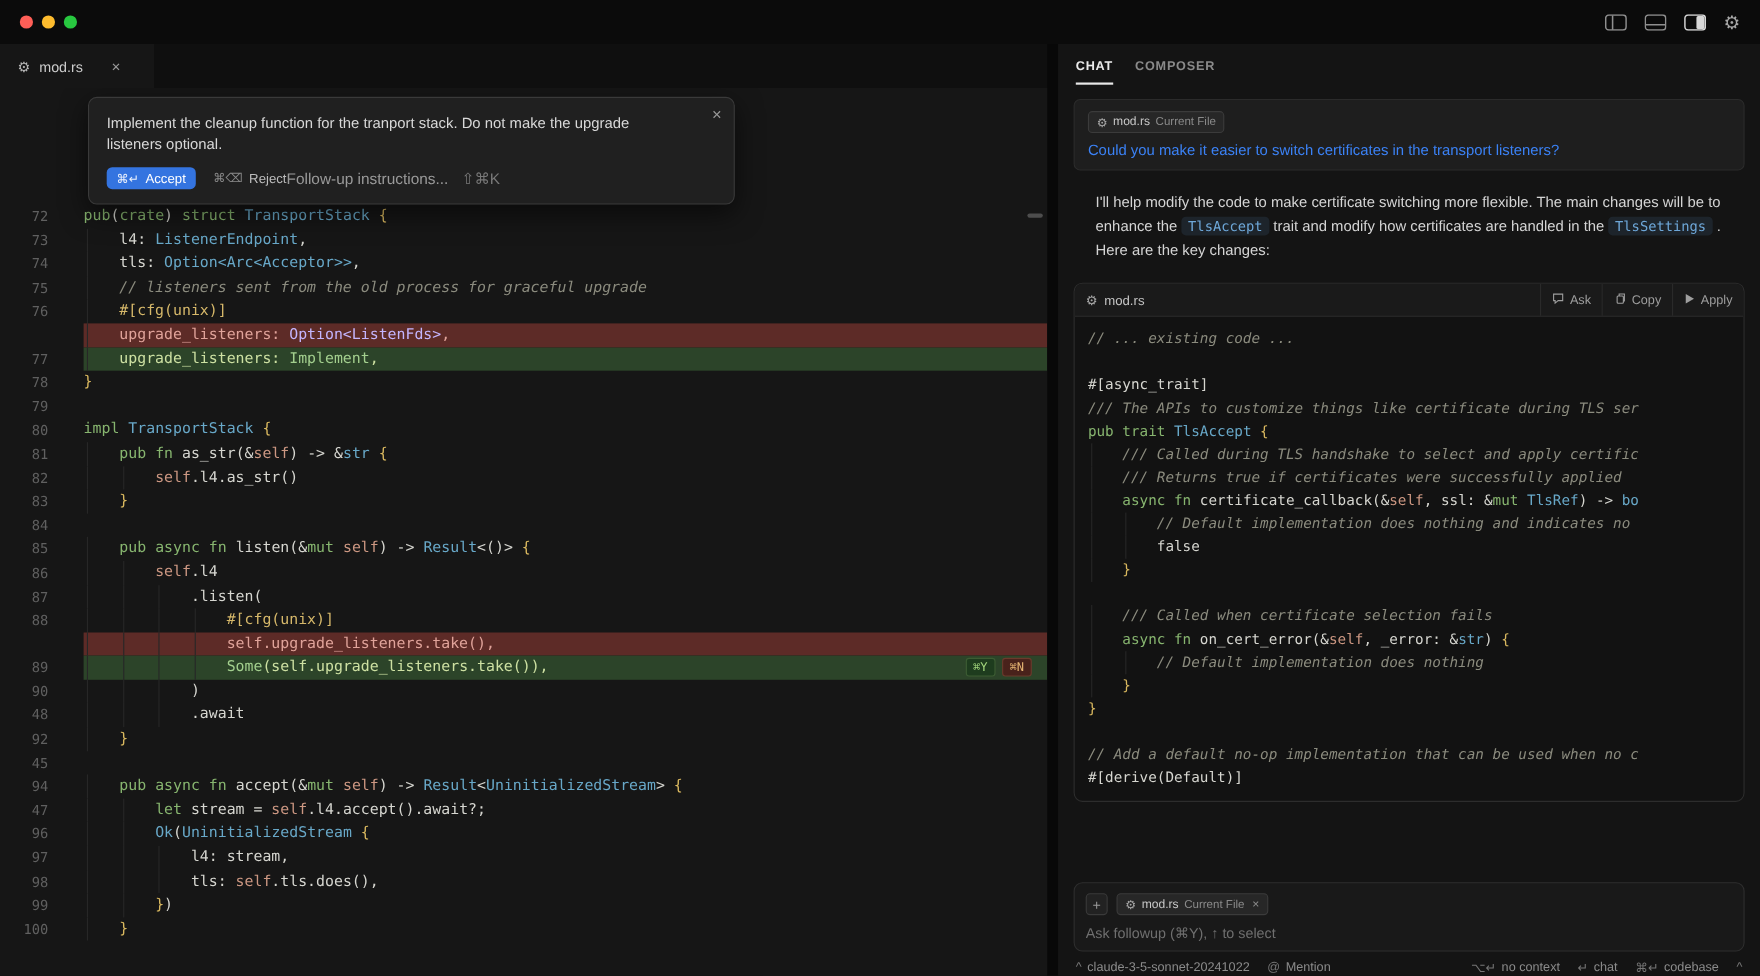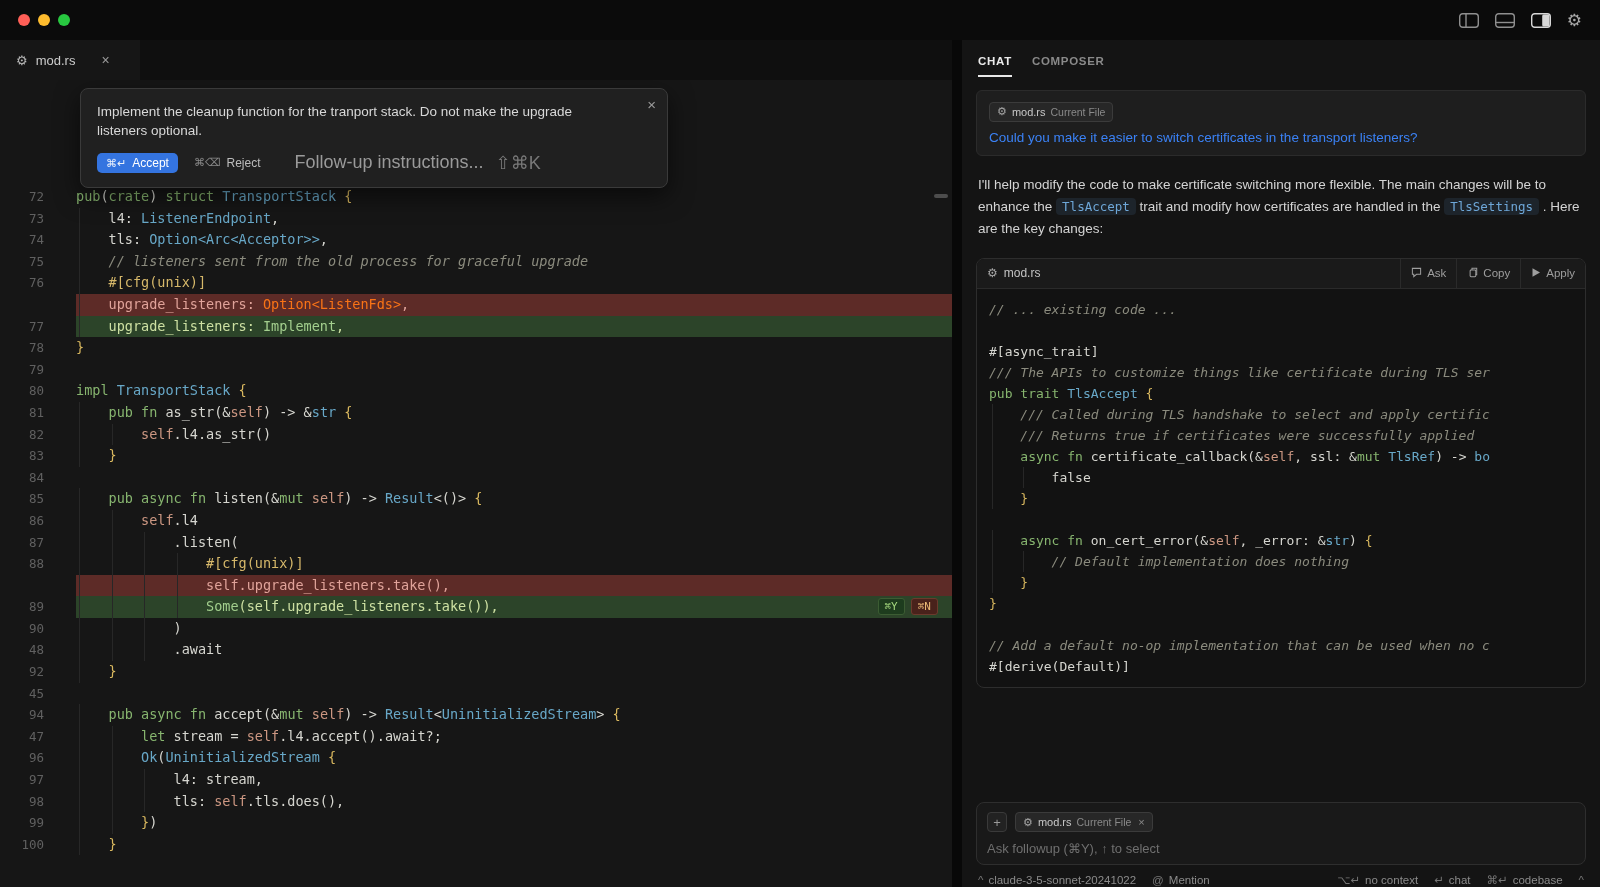--- a/index.html
+++ b/index.html
@@ -38,21 +38,21 @@
   .gutter{width:76px;padding-right:32px;text-align:right;color:#606060;
     font-size:12.5px;flex:none;line-height:21.6px}
   .code-text{flex:1;position:relative}
   .guide{position:absolute;top:0;bottom:0;width:1px;background:#272727}
   .code-line.removed .code-text{background:var(--diff-rm)}
   .code-line.added .code-text{background:var(--diff-add)}
   .tk-kw{color:var(--kw)} .tk-ty{color:var(--ty)} .tk-at{color:var(--at)}
   .tk-cm{color:var(--cm);font-style:italic} .tk-br{color:var(--br)}
   .tk-sf{color:var(--sf)} .tk-pl{color:var(--pl)}
   .code-line.removed .tk-pl,.code-line.removed .tk-sf{color:#e0a39a}
-  .code-line.removed .tk-ty{color:#f97316}
+  .code-line.removed .tk-ty{color:#c4b5fd}
   .code-line.added .tk-pl,.code-line.added .tk-sf{color:#cde0a2}
   .code-line.added .tk-ty{color:#a3cf8e}
   .badges{position:absolute;right:14px;top:2px;display:flex;gap:6px}
   .badge{font-size:11px;padding:0 6px;border-radius:3px;height:17px;line-height:16px;
     font-family:"DejaVu Sans Mono",monospace}
   .badge.accept{background:#1e3c1e;color:#a4d87e;border:1px solid #3c5c33}
   .badge.reject{background:#49221b;color:#e8b774;border:1px solid #6b3a2c}
   .scroll-thumb{position:absolute;right:4px;top:114px;width:14px;height:4px;
     background:#4d4d4d;border-radius:2px}
   
@@ -60,37 +60,37 @@
     border:1px solid #3a3a3a;border-radius:8px;padding:13px 16px;z-index:10;
     box-shadow:0 8px 24px rgba(0,0,0,.55)}
   .inline-popup .text{color:#d8d8d8;font-size:13.5px;line-height:19px;width:524px}
   .popup-close{position:absolute;right:11px;top:7px;color:#9a9a9a;font-size:15px;cursor:pointer}
   .popup-actions{display:flex;align-items:center;margin-top:12px}
   .btn-accept{background:var(--accent);color:#fff;border-radius:5px;padding:3px 9px;
     font-size:12px;display:inline-flex;gap:6px;align-items:center;cursor:pointer}
   .btn-accept .key{opacity:.9;font-size:11px}
   .btn-reject{color:#bdbdbd;font-size:12px;display:inline-flex;gap:6px;margin-left:16px;cursor:pointer}
   .btn-reject .key{color:#8a8a8a;font-size:11px}
-  .followup{color:#9a9a9a;font-size:18px;margin-left:34px;display:inline-flex;gap:12px;cursor:pointer}
+  .followup{color:#9a9a9a;font-size:14px;display:inline-flex;gap:12px;cursor:pointer}
   .followup .key{color:#787878}
   
   .chat-tabs{display:flex;gap:20px;padding:15px 16px 0;flex:none}
   .chat-tab{font-size:11.5px;font-weight:700;letter-spacing:.7px;color:#8a8a8a;
     padding-bottom:8px;cursor:pointer}
   .chat-tab.active{color:#eaeaea;border-bottom:2px solid #e8e8e8}
   .chat-scroll{flex:1;padding:13px 14px 0;overflow:hidden}
   .user-card{background:#1e1e1e;border:1px solid #2b2b2b;border-radius:6px;padding:10px 12px}
   .chip{display:inline-flex;align-items:center;gap:5px;background:#272727;
     border:1px solid #3b3b3b;border-radius:4px;padding:1px 7px;font-size:11px;
     color:#c8c8c8;height:20px;cursor:pointer}
   .chip .ic{color:#a5a5a5;font-size:11px}
   .chip .muted{color:#8a8a8a;font-size:10.5px}
   .chip .chip-close{color:#8a8a8a;margin-left:2px}
   .user-text{margin-top:8px;color:#3b82f6;font-size:13.5px}
-  .assistant{margin:18px 2px;color:#d4d4d4;font-size:13.5px;line-height:22px}
+  .assistant{margin:18px 20px;color:#d4d4d4;font-size:13.5px;line-height:22px}
   .inline-code{font-family:"DejaVu Sans Mono",monospace;font-size:12.5px;color:#6ea7d8;
     background:#1d242b;padding:1px 6px;border-radius:4px}
   .codeblock{border:1px solid #2d2d2d;border-radius:8px;overflow:hidden;background:#121212}
   .cb-header{height:30px;display:flex;align-items:center;justify-content:space-between;
     padding:0 0 0 10px;background:#1a1a1a;border-bottom:1px solid #2a2a2a}
   .cb-file{display:flex;gap:6px;align-items:center;color:#c4c4c4;font-size:12px}
   .cb-file .ic{color:#a5a5a5}
   .cb-actions{display:flex;height:100%}
   .cb-btn{display:flex;gap:5px;align-items:center;color:#9e9e9e;font-size:11.5px;
     padding:0 10px;border-left:1px solid #2a2a2a;cursor:pointer}
@@ -264,23 +264,25 @@
         </div>
         <div class="cb-body">
             <div class="code-line"><span class="code-text"><span class="tk-cm">// ... existing code ...</span></span></div>
             <div class="code-line"><span class="code-text"></span></div>
             <div class="code-line"><span class="code-text"><span class="tk-pl">#[async_trait]</span></span></div>
             <div class="code-line"><span class="code-text"><span class="tk-cm">/// The APIs to customize things like certificate during TLS ser</span></span></div>
             <div class="code-line"><span class="code-text"><span class="tk-kw">pub</span><span class="tk-pl"> </span><span class="tk-kw">trait</span><span class="tk-pl"> </span><span class="tk-ty">TlsAccept</span><span class="tk-pl"> </span><span class="tk-br">{</span></span></div>
             <div class="code-line"><span class="code-text"><i class="guide" style="left: 3px;"></i><span class="tk-cm">    /// Called during TLS handshake to select and apply certific</span></span></div>
             <div class="code-line"><span class="code-text"><i class="guide" style="left: 3px;"></i><span class="tk-cm">    /// Returns true if certificates were successfully applied</span></span></div>
             <div class="code-line"><span class="code-text"><i class="guide" style="left: 3px;"></i><span class="tk-pl">    </span><span class="tk-kw">async</span><span class="tk-pl"> </span><span class="tk-kw">fn</span><span class="tk-pl"> certificate_callback(&amp;</span><span class="tk-sf">self</span><span class="tk-pl">, ssl: &amp;</span><span class="tk-kw">mut</span><span class="tk-pl"> </span><span class="tk-ty">TlsRef</span><span class="tk-pl">) -&gt; </span><span class="tk-ty">bo</span></span></div>
+            <div class="code-line"><span class="code-text"><i class="guide" style="left: 3px;"></i><i class="guide" style="left: 34.32px;"></i><span class="tk-cm">        // Default implementation does nothing and indicates no</span></span></div>
             <div class="code-line"><span class="code-text"><i class="guide" style="left: 3px;"></i><i class="guide" style="left: 34.32px;"></i><span class="tk-pl">        false</span></span></div>
             <div class="code-line"><span class="code-text"><i class="guide" style="left: 3px;"></i><span class="tk-pl">    </span><span class="tk-br">}</span></span></div>
             <div class="code-line"><span class="code-text"></span></div>
+            <div class="code-line"><span class="code-text"><i class="guide" style="left: 3px;"></i><span class="tk-cm">    /// Called when certificate selection fails</span></span></div>
             <div class="code-line"><span class="code-text"><i class="guide" style="left: 3px;"></i><span class="tk-pl">    </span><span class="tk-kw">async</span><span class="tk-pl"> </span><span class="tk-kw">fn</span><span class="tk-pl"> on_cert_error(&amp;</span><span class="tk-sf">self</span><span class="tk-pl">, _error: &amp;</span><span class="tk-ty">str</span><span class="tk-pl">) </span><span class="tk-br">{</span></span></div>
             <div class="code-line"><span class="code-text"><i class="guide" style="left: 3px;"></i><i class="guide" style="left: 34.32px;"></i><span class="tk-cm">        // Default implementation does nothing</span></span></div>
             <div class="code-line"><span class="code-text"><i class="guide" style="left: 3px;"></i><span class="tk-pl">    </span><span class="tk-br">}</span></span></div>
             <div class="code-line"><span class="code-text"><span class="tk-br">}</span></span></div>
             <div class="code-line"><span class="code-text"></span></div>
             <div class="code-line"><span class="code-text"><span class="tk-cm">// Add a default no-op implementation that can be used when no c</span></span></div>
             <div class="code-line"><span class="code-text"><span class="tk-pl">#[derive(Default)]</span></span></div>
           </div>
       </div>
     </div>

